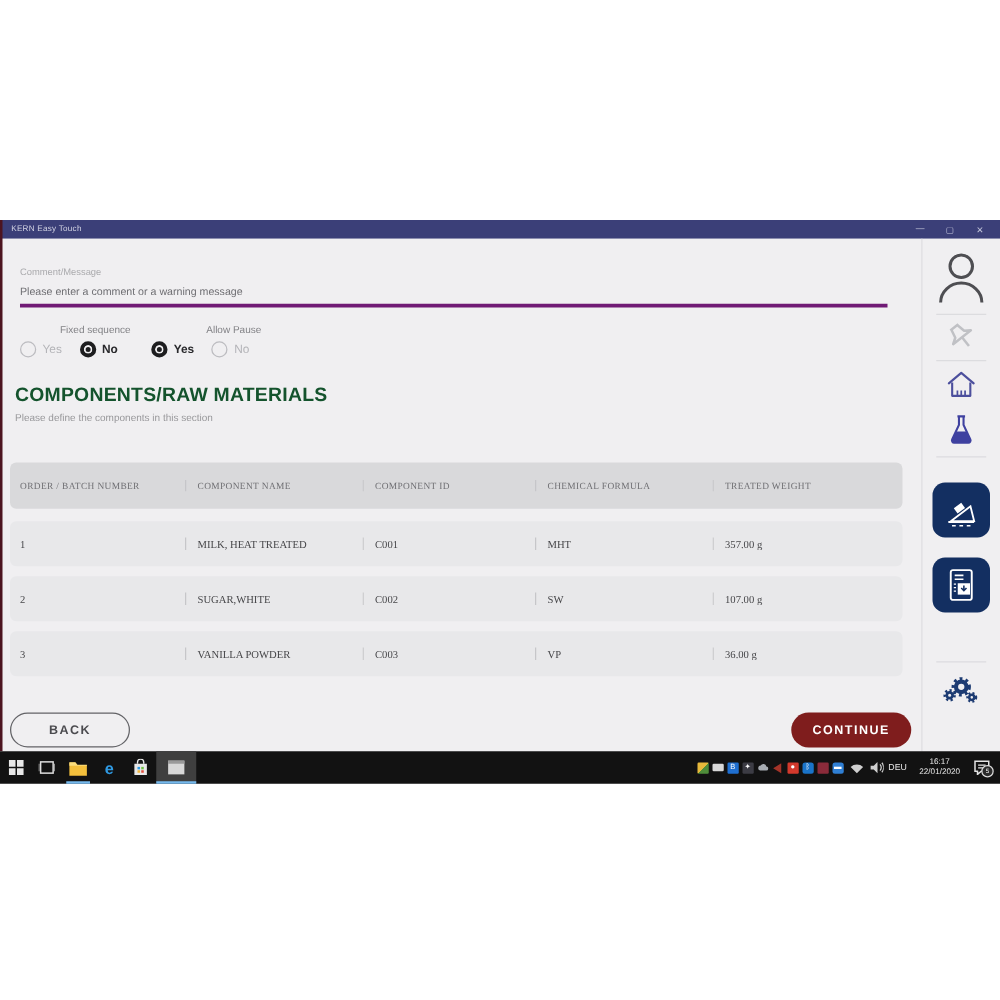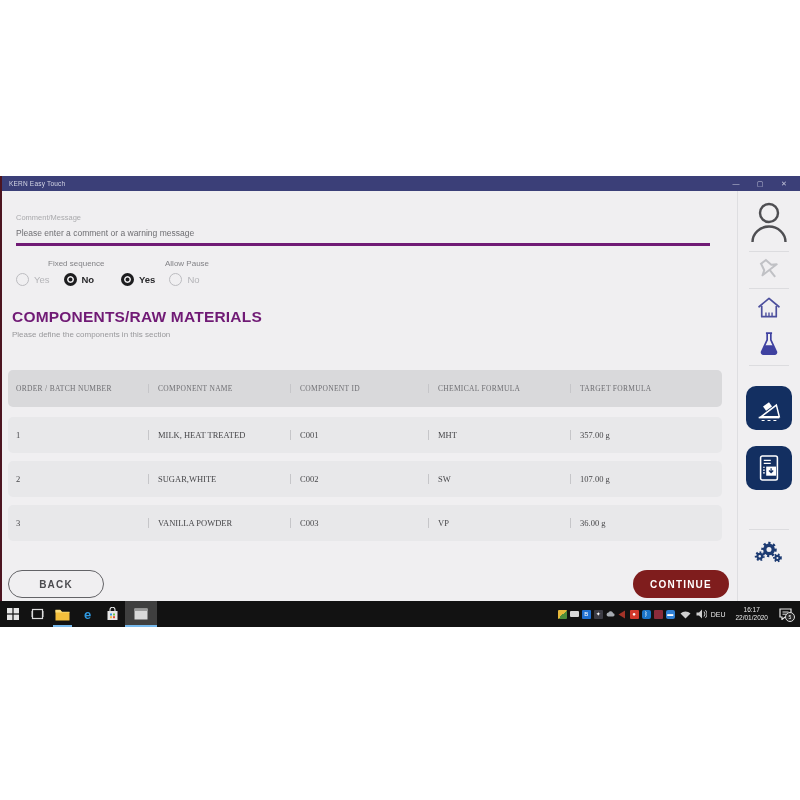--- a/index.html
+++ b/index.html
@@ -25,21 +25,21 @@
   .grp-label{position:absolute;top:68px;font-size:8px;color:#828286;}
   .radio-row{position:absolute;top:81px;height:14px;display:flex;align-items:center;text-align:right;}
   .radio{width:13px;height:13px;border-radius:50%;box-sizing:border-box;display:inline-block;}
   .radio.off{border:1.5px solid #bcbcc0;}
   .radio.on{border:3px solid #1d1d1f;background:#1d1d1f;box-shadow:inset 0 0 0 1.5px #f0eff1;}
   .radio-label{font-size:9.5px;margin-left:5px;margin-right:14px;}
   .radio-label.on{color:#29292c;font-weight:bold;}
   .radio-label.off{color:#b4b4b8;}
 
   
-  .sec-title{position:absolute;left:12px;top:117px;font-size:15.5px;font-weight:bold;color:#701a75;letter-spacing:.2px;}
+  .sec-title{position:absolute;left:12px;top:117px;font-size:15.5px;font-weight:bold;color:#14532d;letter-spacing:.2px;}
   .sec-sub{position:absolute;left:12px;top:139px;font-size:8px;color:#98989b;}
 
   
   .table{position:absolute;left:8px;top:179px;width:714px;}
   .t-row{display:grid;grid-template-columns:140px 142px 138px 142px 1fr;border-radius:5px;align-items:center;font-family:Liberation Serif, serif;}
   .t-head{height:37px;background:#d9d9db;margin-bottom:10px;}
   .t-data{height:36px;background:#e8e8ea;margin-bottom:8px;}
   .cell{position:relative;padding-left:10px;font-size:8.5px;color:#47474a;white-space:nowrap;overflow:hidden;}
   .cell:first-child{padding-left:8px;}
   .cell + .cell::before{content:"";position:absolute;left:0;top:50%;transform:translateY(-50%);width:1px;height:15px;background:#c6c6c9;}
@@ -112,21 +112,21 @@
 
       <div class="sec-title">COMPONENTS/RAW MATERIALS</div>
       <div class="sec-sub">Please define the components in this section</div>
 
       <div class="table">
         <div class="t-row t-head">
           <div class="cell">ORDER / BATCH NUMBER</div>
           <div class="cell">COMPONENT NAME</div>
           <div class="cell">COMPONENT ID</div>
           <div class="cell">CHEMICAL FORMULA</div>
-          <div class="cell">TARGET FORMULA</div>
+          <div class="cell">TREATED WEIGHT</div>
         </div>
 
         <div class="t-row t-data">
           <div class="cell">1</div>
           <div class="cell">MILK, HEAT TREATED</div>
           <div class="cell">C001</div>
           <div class="cell">MHT</div>
           <div class="cell">357.00 g</div>
         </div>
 

